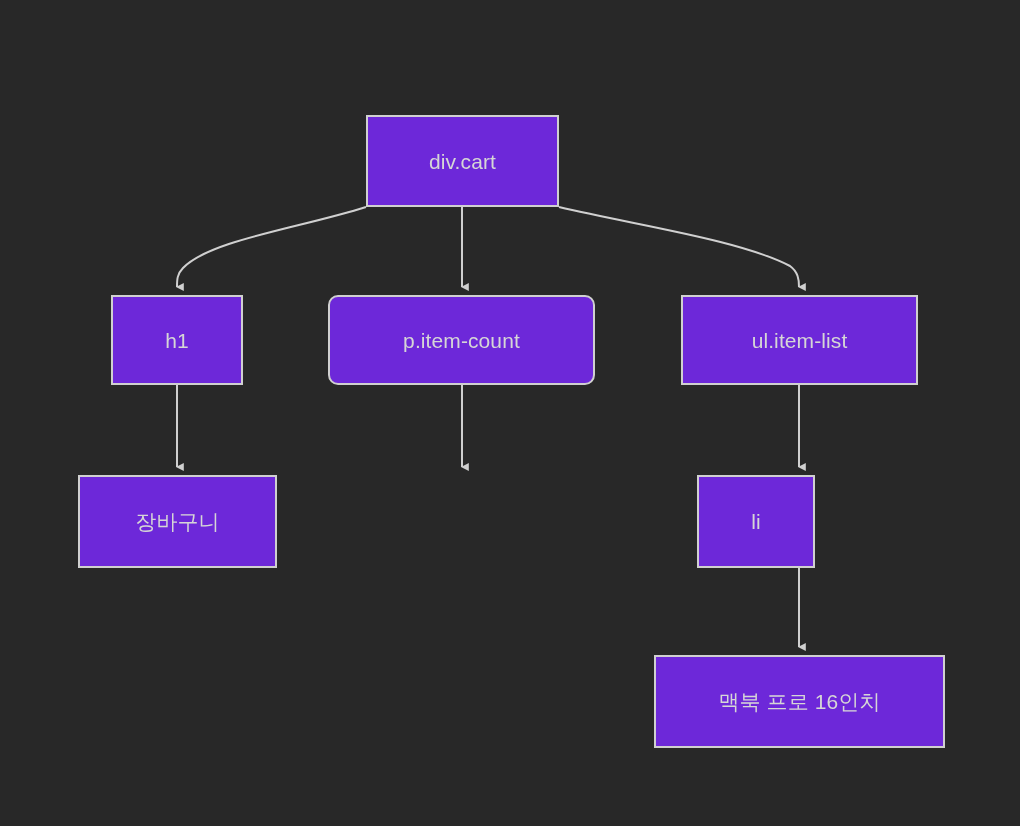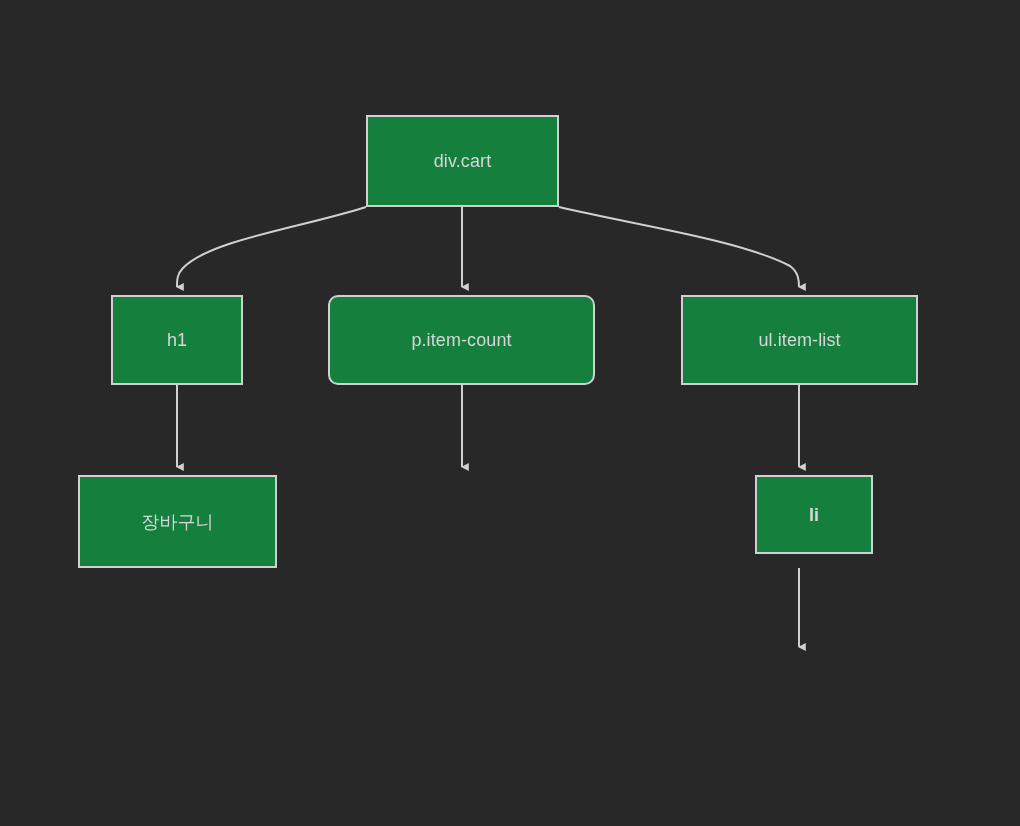--- a/index.html
+++ b/index.html
@@ -20,27 +20,27 @@
     position: absolute;
     left: 0;
     top: 0;
     width: 1020px;
     height: 826px;
     pointer-events: none;
   }
   .node {
     position: absolute;
     box-sizing: border-box;
-    background: #15803d;
+    background: #6d28d9;
     border: 2px solid #d0d0d0;
     display: flex;
     align-items: center;
     justify-content: center;
     color: #d6d6d6;
-    font-size: 18px;
+    font-size: 21px;
     font-weight: 400;
     letter-spacing: 0.1px;
     white-space: nowrap;
   }
   .node-label {
     color: #d6d6d6;
     line-height: 1;
   }
 </style>
 </head>
@@ -78,17 +78,20 @@
   </div>
   <div class="node" id="node-p-item-count" style="left: 328px; top: 295px; width: 267px; height: 90px; border-radius: 10px;">
     <span class="node-label">p.item-count</span>
   </div>
   <div class="node" id="node-ul-item-list" style="left: 681px; top: 295px; width: 237px; height: 90px;">
     <span class="node-label">ul.item-list</span>
   </div>
   <div class="node" id="node-text-cart" style="left: 78px; top: 475px; width: 199px; height: 93px;">
     <span class="node-label">장바구니</span>
   </div>
-  <div class="node" id="node-li" style="left: 755px; top: 475px; width: 118px; height: 79px; font-weight: bold;">
+  <div class="node" id="node-li" style="left: 697px; top: 475px; width: 118px; height: 93px;">
     <span class="node-label">li</span>
+  </div>
+  <div class="node" id="node-text-macbook" style="left: 654px; top: 655px; width: 291px; height: 93px;">
+    <span class="node-label">맥북 프로 16인치</span>
   </div>
 
 </div>
 
 </body></html>

